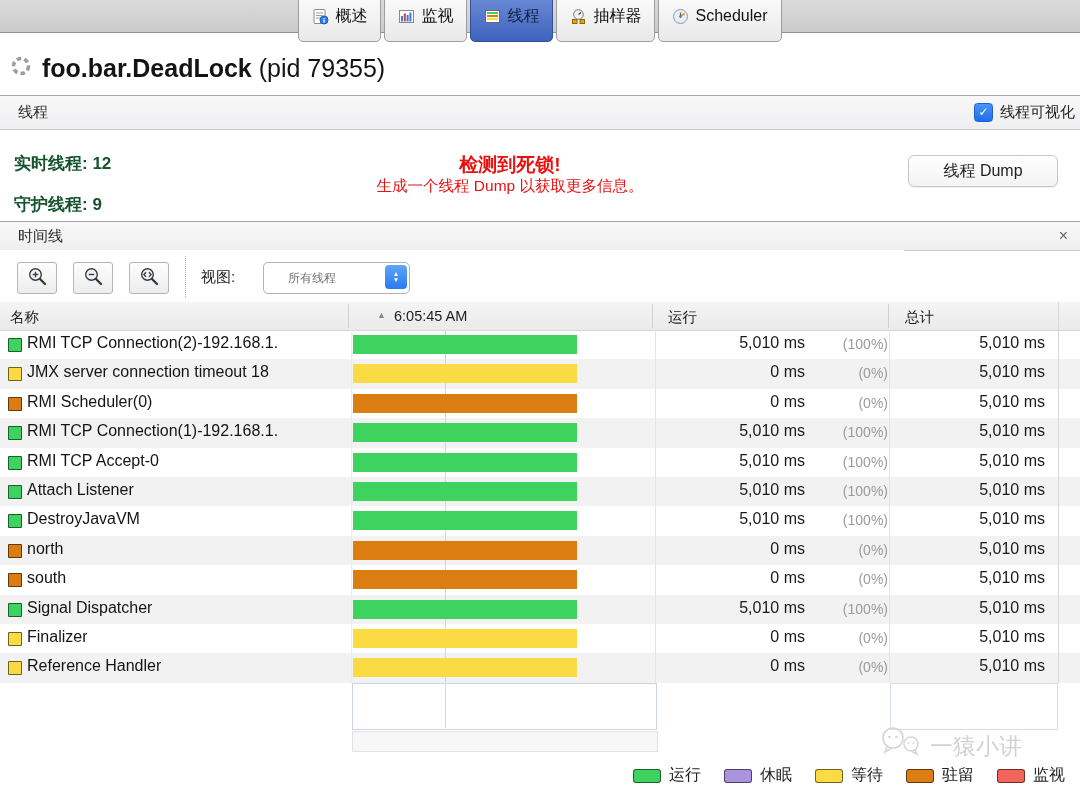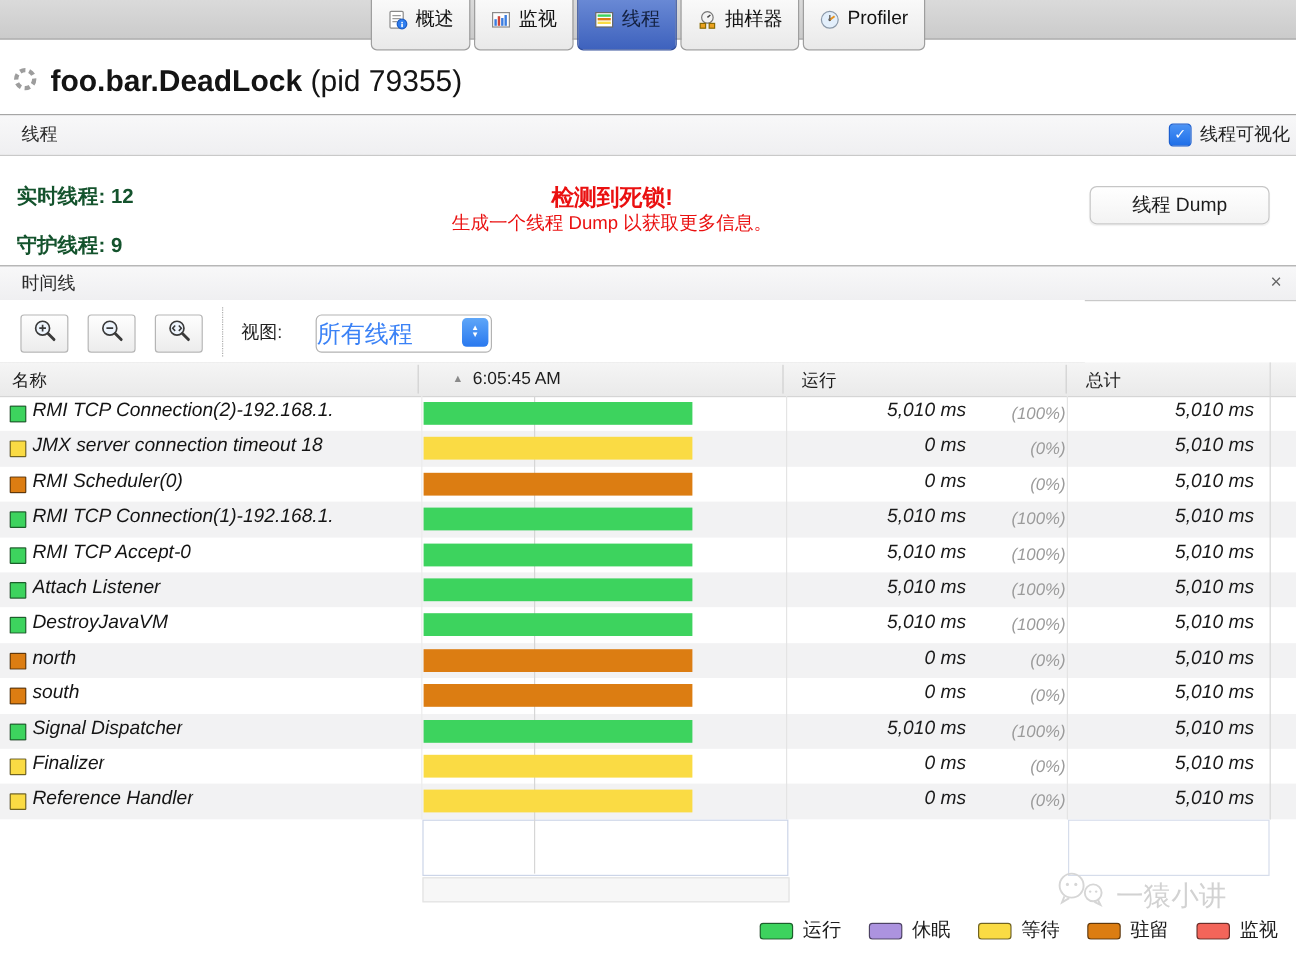--- a/index.html
+++ b/index.html
@@ -46,36 +46,36 @@
 
   
   .toolbar{position:absolute;left:0;top:250px;width:904px;height:52px;border-bottom:1px solid #d2d2d2;background:#fff;}
   .zbtn{position:absolute;top:12px;width:38px;height:30px;border:1px solid #b5b5b5;border-radius:3px;
         background:linear-gradient(#fefefe,#ececec);display:flex;align-items:center;justify-content:center;}
   .zb1{left:17px;} .zb2{left:73px;} .zb3{left:129px;}
   .tsep{position:absolute;left:185px;top:6px;height:41px;border-left:1px dotted #aeaeae;}
   .view-label{position:absolute;left:201px;top:18px;font-size:15px;color:#222;}
   .dropdown{position:absolute;left:263px;top:12px;width:145px;height:30px;border:1px solid #b3b3b3;
             border-radius:5px;background:#fff;display:flex;align-items:center;}
-  .dd-text{font-size:20px;color:#3b82f6;}
+  .dd-text{margin-left:24px;font-size:12px;color:#737373;}
   .stepper{position:absolute;right:2px;top:2px;width:22px;height:24px;border-radius:4px;
            background:linear-gradient(#5ea6f8,#2a79ef);display:flex;flex-direction:column;
            align-items:center;justify-content:center;color:#fff;}
   .stepper span{font-size:6.5px;line-height:6.5px;}
 
   
   .thead{position:absolute;left:0;top:302px;width:1080px;height:28px;
          background:linear-gradient(#f5f5f5,#eaeaea);border-bottom:1px solid #d5d5d5;font-size:14.5px;color:#1c1c1c;}
   .th{position:absolute;top:6px;text-align:center;}
   .th-name{left:10px;} .th-sort{left:377px;top:8px;font-size:9px;color:#8a8a8a;}
   .th-time{left:394px;} .th-run{left:668px;} .th-tot{left:905px;}
   .hdiv{position:absolute;top:2px;height:24px;width:1px;background:#d0d0d0;}
 
   
-  .tbody{position:absolute;left:0;top:330px;width:1080px;height:353px;overflow:hidden;font-style:italic;}
+  .tbody{position:absolute;left:0;top:330px;width:1080px;height:353px;overflow:hidden;}
   .row{position:relative;height:29.4px;}
   .row:nth-child(even){background:#f2f2f3;}
   .sq{position:absolute;left:8px;top:8px;width:12px;height:12px;border:1.5px solid rgba(0,0,0,.55);border-radius:1px;}
   .rname{position:absolute;left:27px;top:4px;font-size:16px;white-space:nowrap;max-width:320px;overflow:hidden;}
   .bar{position:absolute;left:353px;top:5px;width:224px;height:19px;z-index:2;}
   .run{position:absolute;right:275px;top:4px;font-size:16px;color:#1a1a1a;}
   .pct{position:absolute;right:192px;top:6px;font-size:14px;color:#9b9b9b;}
   .tot{position:absolute;right:35px;top:4px;font-size:16px;color:#1a1a1a;}
 
   
@@ -156,21 +156,21 @@
     </div>
     <div class="tab">
       <span>
         <svg width="17" height="17" viewBox="0 0 17 17">
             <circle cx="8.5" cy="8.5" r="7" fill="#e3effb" stroke="#8a98a8"></circle>
             <circle cx="8.5" cy="8.5" r="1.2" fill="#555"></circle>
             <line x1="8.5" y1="8.5" x2="12.5" y2="5.5" stroke="#e8921c" stroke-width="1.6"></line>
             <line x1="8.5" y1="8.5" x2="8.5" y2="4.5" stroke="#666" stroke-width="1.2"></line>
           </svg>
       </span>
-      <span>Profiler</span>
+      <span>Scheduler</span>
     </div>
   </div>
 
   <div class="titlebar">
     <span class="spin">
       <svg width="22" height="22" viewBox="0 0 22 22">
           <circle cx="11" cy="11" r="7.5" fill="none" stroke="#9d9d9d" stroke-width="3.6" stroke-dasharray="4.5 3.2" stroke-linecap="butt"></circle>
         </svg>
     </span>
     <span class="title-text"><span class="title-name">foo.bar.DeadLock</span> <span>(pid 79355)</span></span>

